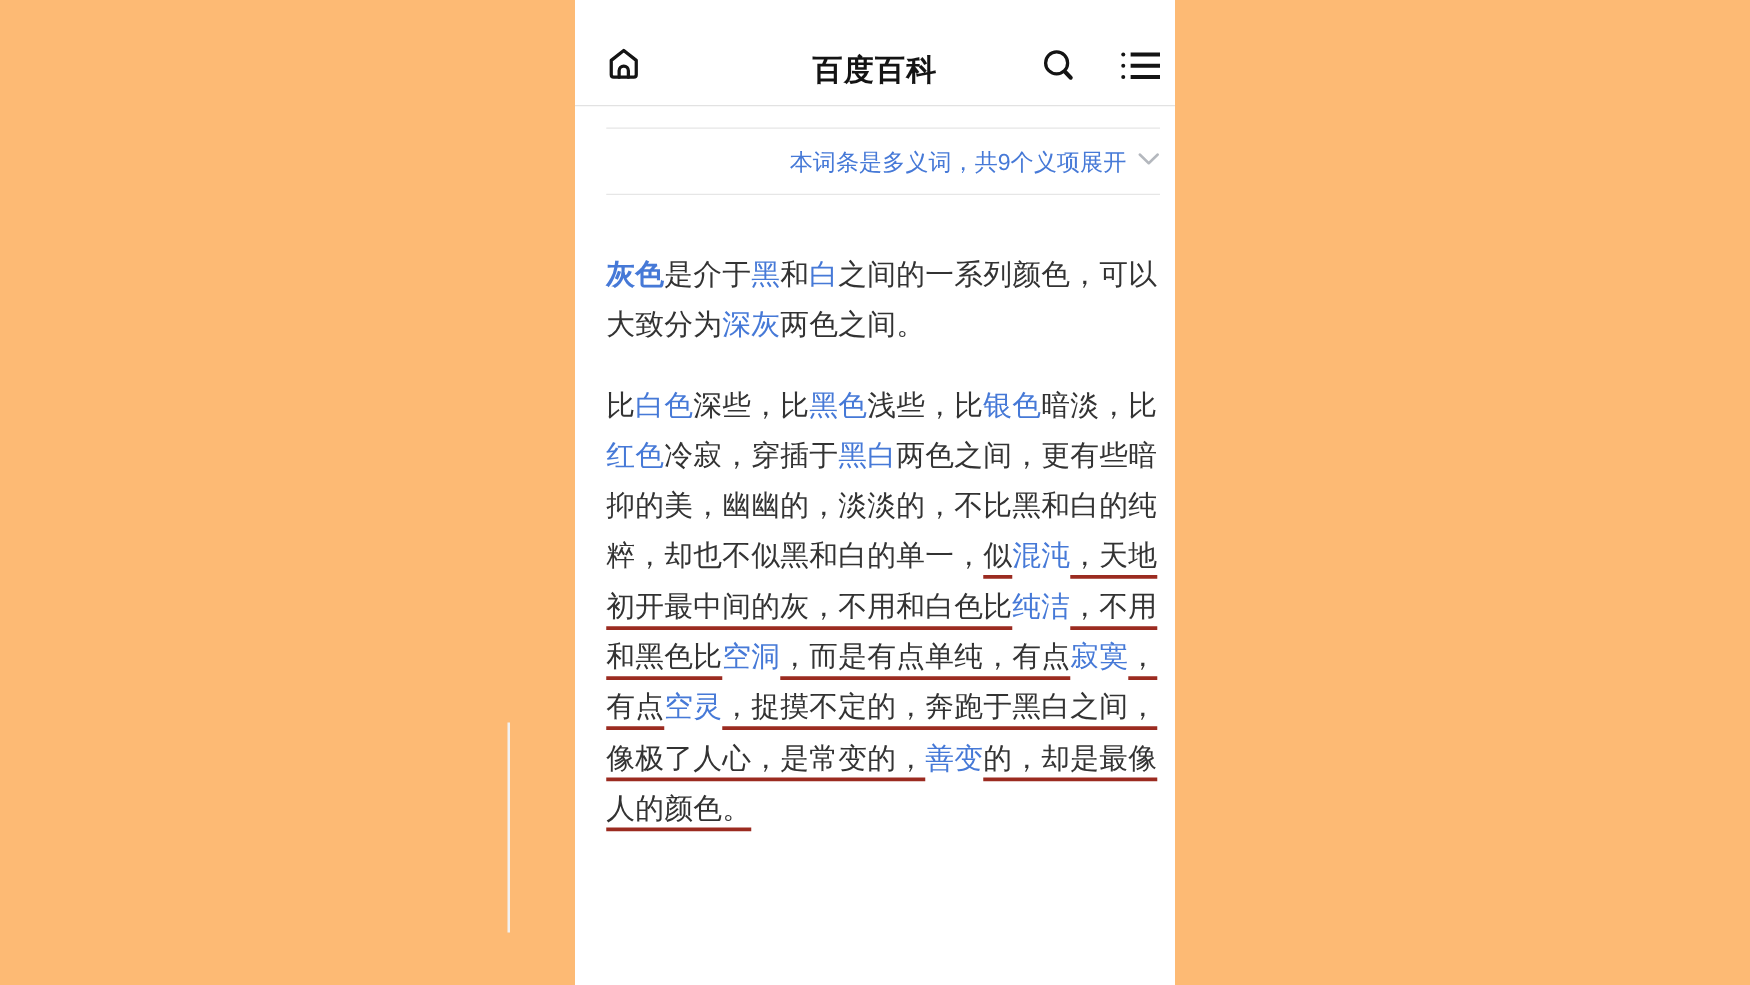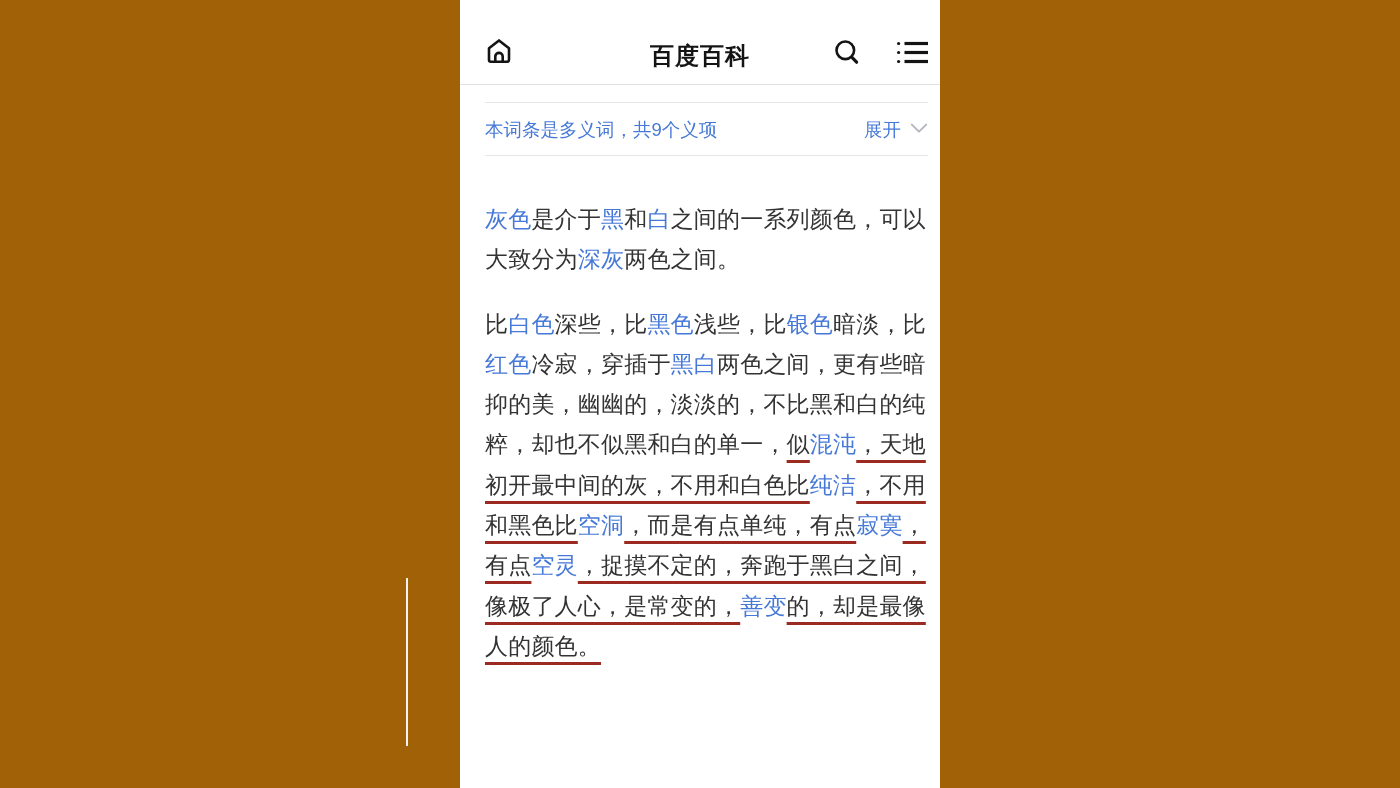--- a/index.html
+++ b/index.html
@@ -1,46 +1,46 @@
 <!DOCTYPE html>
 <html><head>
 <meta charset="utf-8">
 <style>
   * { margin:0; padding:0; box-sizing:border-box; }
   html,body { width:1400px; height:788px; background:#ffffff; overflow:hidden;
               font-family:"Liberation Sans","DejaVu Sans",sans-serif; }
-  .page { position:relative; width:1400px; height:788px; background:#a16207; }
+  .page { position:relative; width:1400px; height:788px; background:#fdba74; }
   .device { position:absolute; left:460px; top:0; width:480px; height:788px; background:#fff; }
 
   
   .header { position:relative; height:85px; border-bottom:1px solid #e2e2e2; }
   .icon-btn { position:absolute; display:flex; align-items:center; justify-content:center; cursor:pointer; background:none; border:none; }
   .home-btn   { left:23px;  top:36px; width:32px; height:32px; }
   .search-btn { left:372px; top:38px; width:30px; height:30px; }
   .menu-btn   { left:435px; top:40px; width:36px; height:28px; }
   .app-title { position:absolute; left:0; right:0; top:40px; text-align:center;
                font-size:24px; font-weight:700; color:var(--title,#141414); letter-spacing:1px; }
 
   
   .notice { margin:17px 12px 0 25px; height:54px;
             border-top:1px solid var(--hairline,#e6e6e6);
             border-bottom:1px solid var(--hairline,#e6e6e6);
-            display:flex; align-items:center; justify-content:space-between; cursor:pointer; }
+            display:flex; align-items:center; justify-content:flex-end; cursor:pointer; }
   .notice-text { font-size:18.5px; color:var(--link,#4679d7); }
-  .notice-expand { display:flex; align-items:center; gap:9px;margin-left:28px; }
+  .notice-expand { display:flex; align-items:center; gap:9px; }
   .expand-label { font-size:18.5px; color:var(--link,#4679d7); }
 
   
   .article { margin:43px 12px 0 25px; font-size:23px; line-height:40.3px;
              color:var(--text,#333333); letter-spacing:0.2px; }
   .article p { margin:0 0 24px 0; }
   .article p:last-child { margin-bottom:0; }
   .article a { text-decoration:none; }
   .link { color:var(--link,#4679d7); }
-  .bold { font-weight:400;text-align:center; }
+  .bold { font-weight:700;text-align:center; }
   .ref-underline { text-decoration-line:underline;
                    text-decoration-color:var(--underline,#9b2b20);
                    text-decoration-thickness:2.5px;
                    text-underline-offset:8px;
                    text-decoration-skip-ink:none; }
 
   .faint-line { position:absolute; left:406px; top:578px; width:2px; height:168px;
                 background:#f1f1f1; }
 </style>
 </head>

